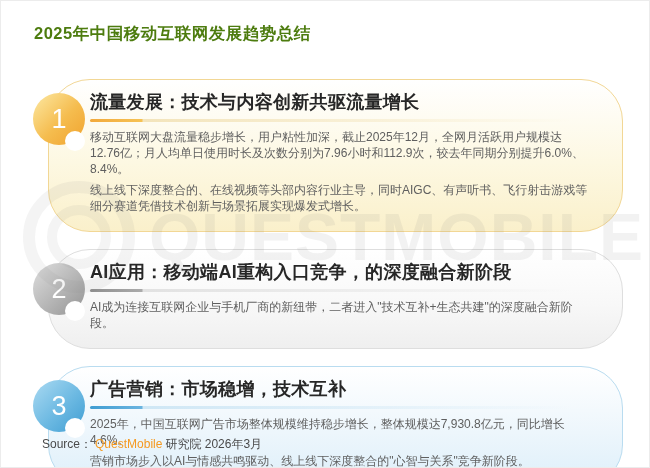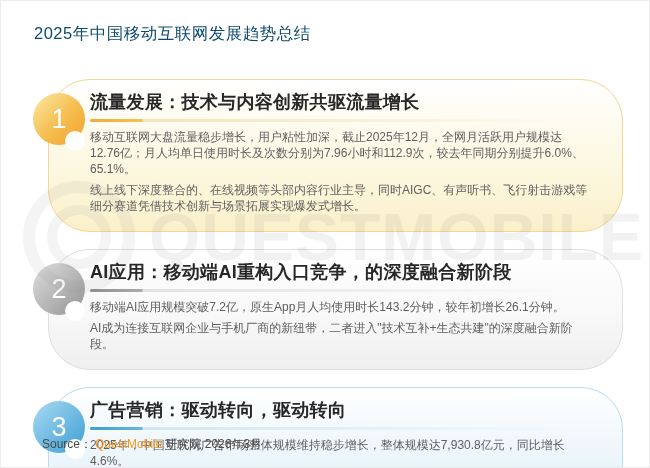--- a/index.html
+++ b/index.html
@@ -12,22 +12,22 @@
     position: relative;
     width: 650px; height: 468px;
     background: #fff;
     border: 1px solid #ececec;
     overflow: hidden;
   }
   .page-title {
     position: absolute;
     left: 33px; top: 22px;
     font-size: 16.5px;
-    font-weight: normal;
-    color: #0c4a6e;
+    font-weight: bold;
+    color: #4d7c0f;
     letter-spacing: 0.5px;
   }
   .cards {
     position: absolute;
     left: 47px; top: 78px;
     width: 575px;
   }
   .card {
     position: relative;
     border-radius: 42px;
@@ -144,39 +144,38 @@
   <h1 class="page-title">2025年中国移动互联网发展趋势总结</h1>
 
   <div class="cards">
 
     <section class="card theme-orange">
       <div class="num-badge">
         <span>1</span>
       </div>
       <h2>流量发展：技术与内容创新共驱流量增长</h2>
       <div class="divider"></div>
-      <p>移动互联网大盘流量稳步增长，用户粘性加深，截止2025年12月，全网月活跃用户规模达12.76亿；月人均单日使用时长及次数分别为7.96小时和112.9次，较去年同期分别提升6.0%、65.1%。</p>
+      <p>移动互联网大盘流量稳步增长，用户粘性加深，截止2025年12月，全网月活跃用户规模达12.76亿；月人均单日使用时长及次数分别为7.96小时和112.9次，较去年同期分别提升6.0%、8.4%。</p>
       <p>线上线下深度整合的、在线视频等头部内容行业主导，同时AIGC、有声听书、飞行射击游戏等细分赛道凭借技术创新与场景拓展实现爆发式增长。</p>
     </section>
 
     <section class="card theme-gray">
       <div class="num-badge">
         <span>2</span>
       </div>
       <h2>AI应用：移动端AI重构入口竞争，的深度融合新阶段</h2>
       <div class="divider"></div>
-      <p>移动端AI应用规模突破7.2亿，原生App月人均使用时长143.2分钟，较年初增长26.1分钟。</p>
       <p>AI成为连接互联网企业与手机厂商的新纽带，二者进入"技术互补+生态共建"的深度融合新阶段。</p>
     </section>
 
     <section class="card theme-blue">
       <div class="num-badge">
         <span>3</span>
       </div>
-      <h2>广告营销：驱动转向，驱动转向</h2>
+      <h2>广告营销：市场稳增，技术互补</h2>
       <div class="divider"></div>
       <p>2025年，中国互联网广告市场整体规模维持稳步增长，整体规模达7,930.8亿元，同比增长4.6%。</p>
       <p>营销市场步入以AI与情感共鸣驱动、线上线下深度整合的"心智与关系"竞争新阶段。</p>
     </section>
 
   </div>
 
   <div class="watermark">
     <span class="wm-logo"></span>
     <span class="wm-text">QUESTMOBILE</span>

